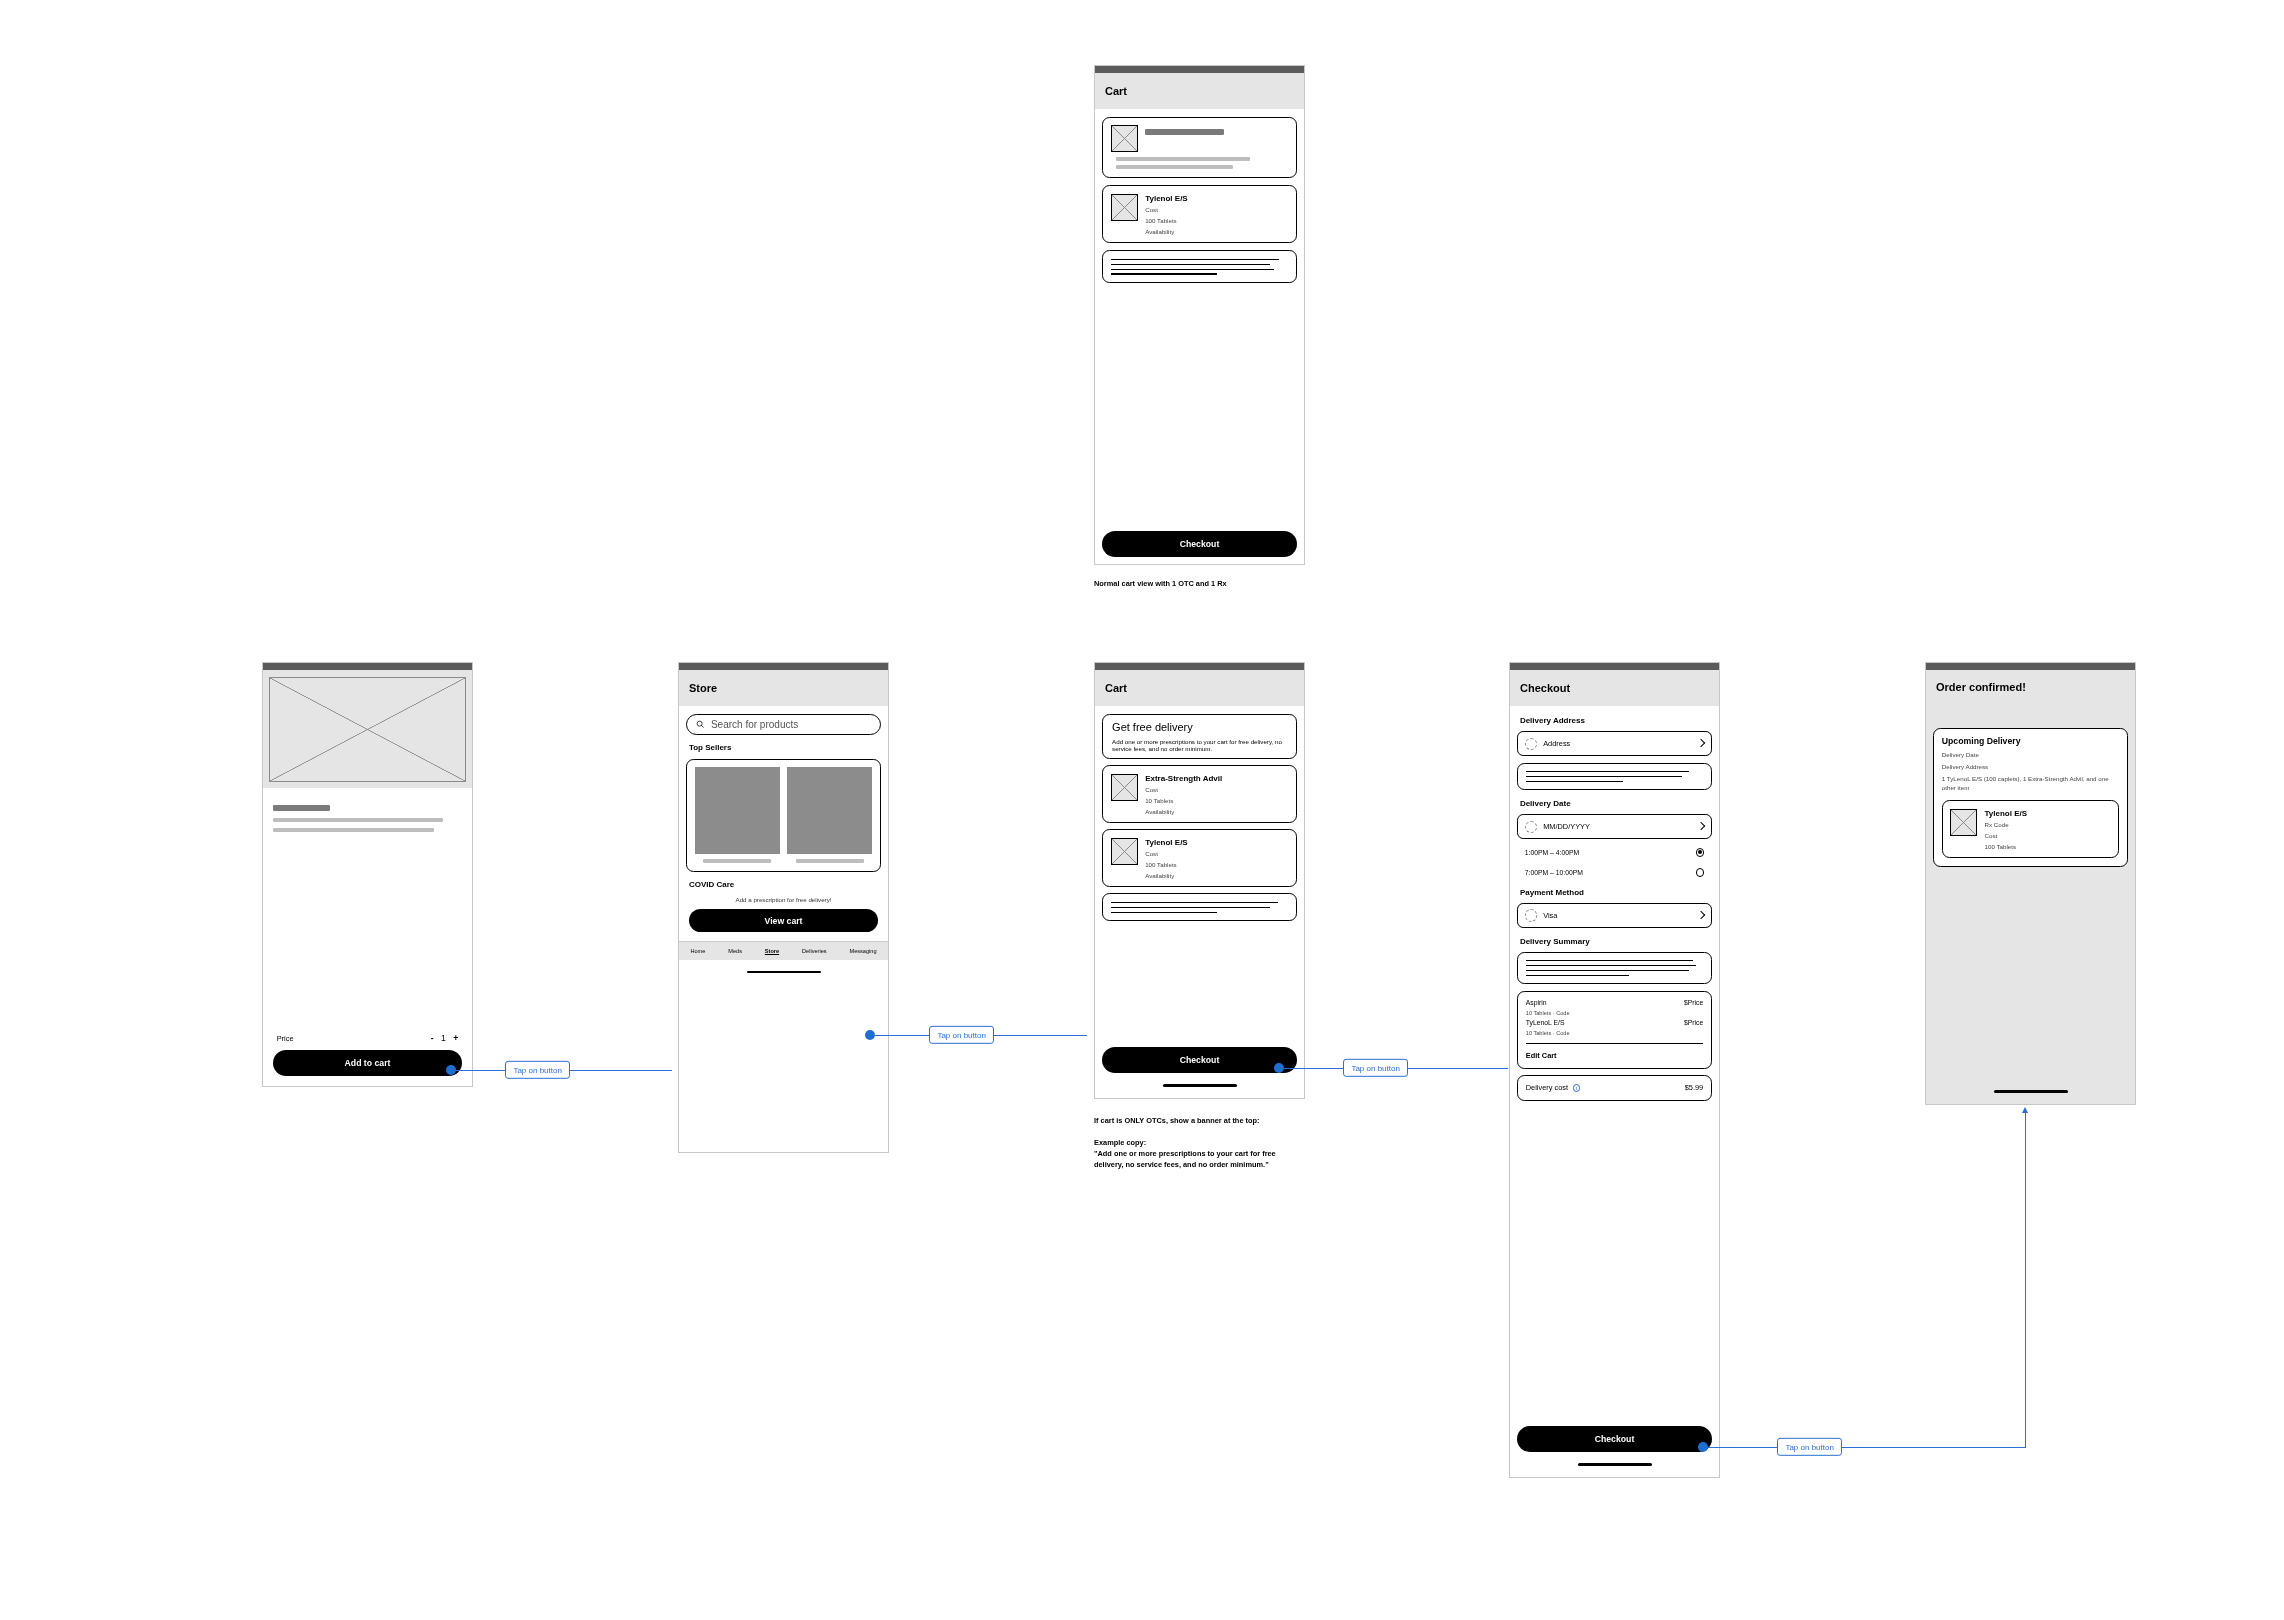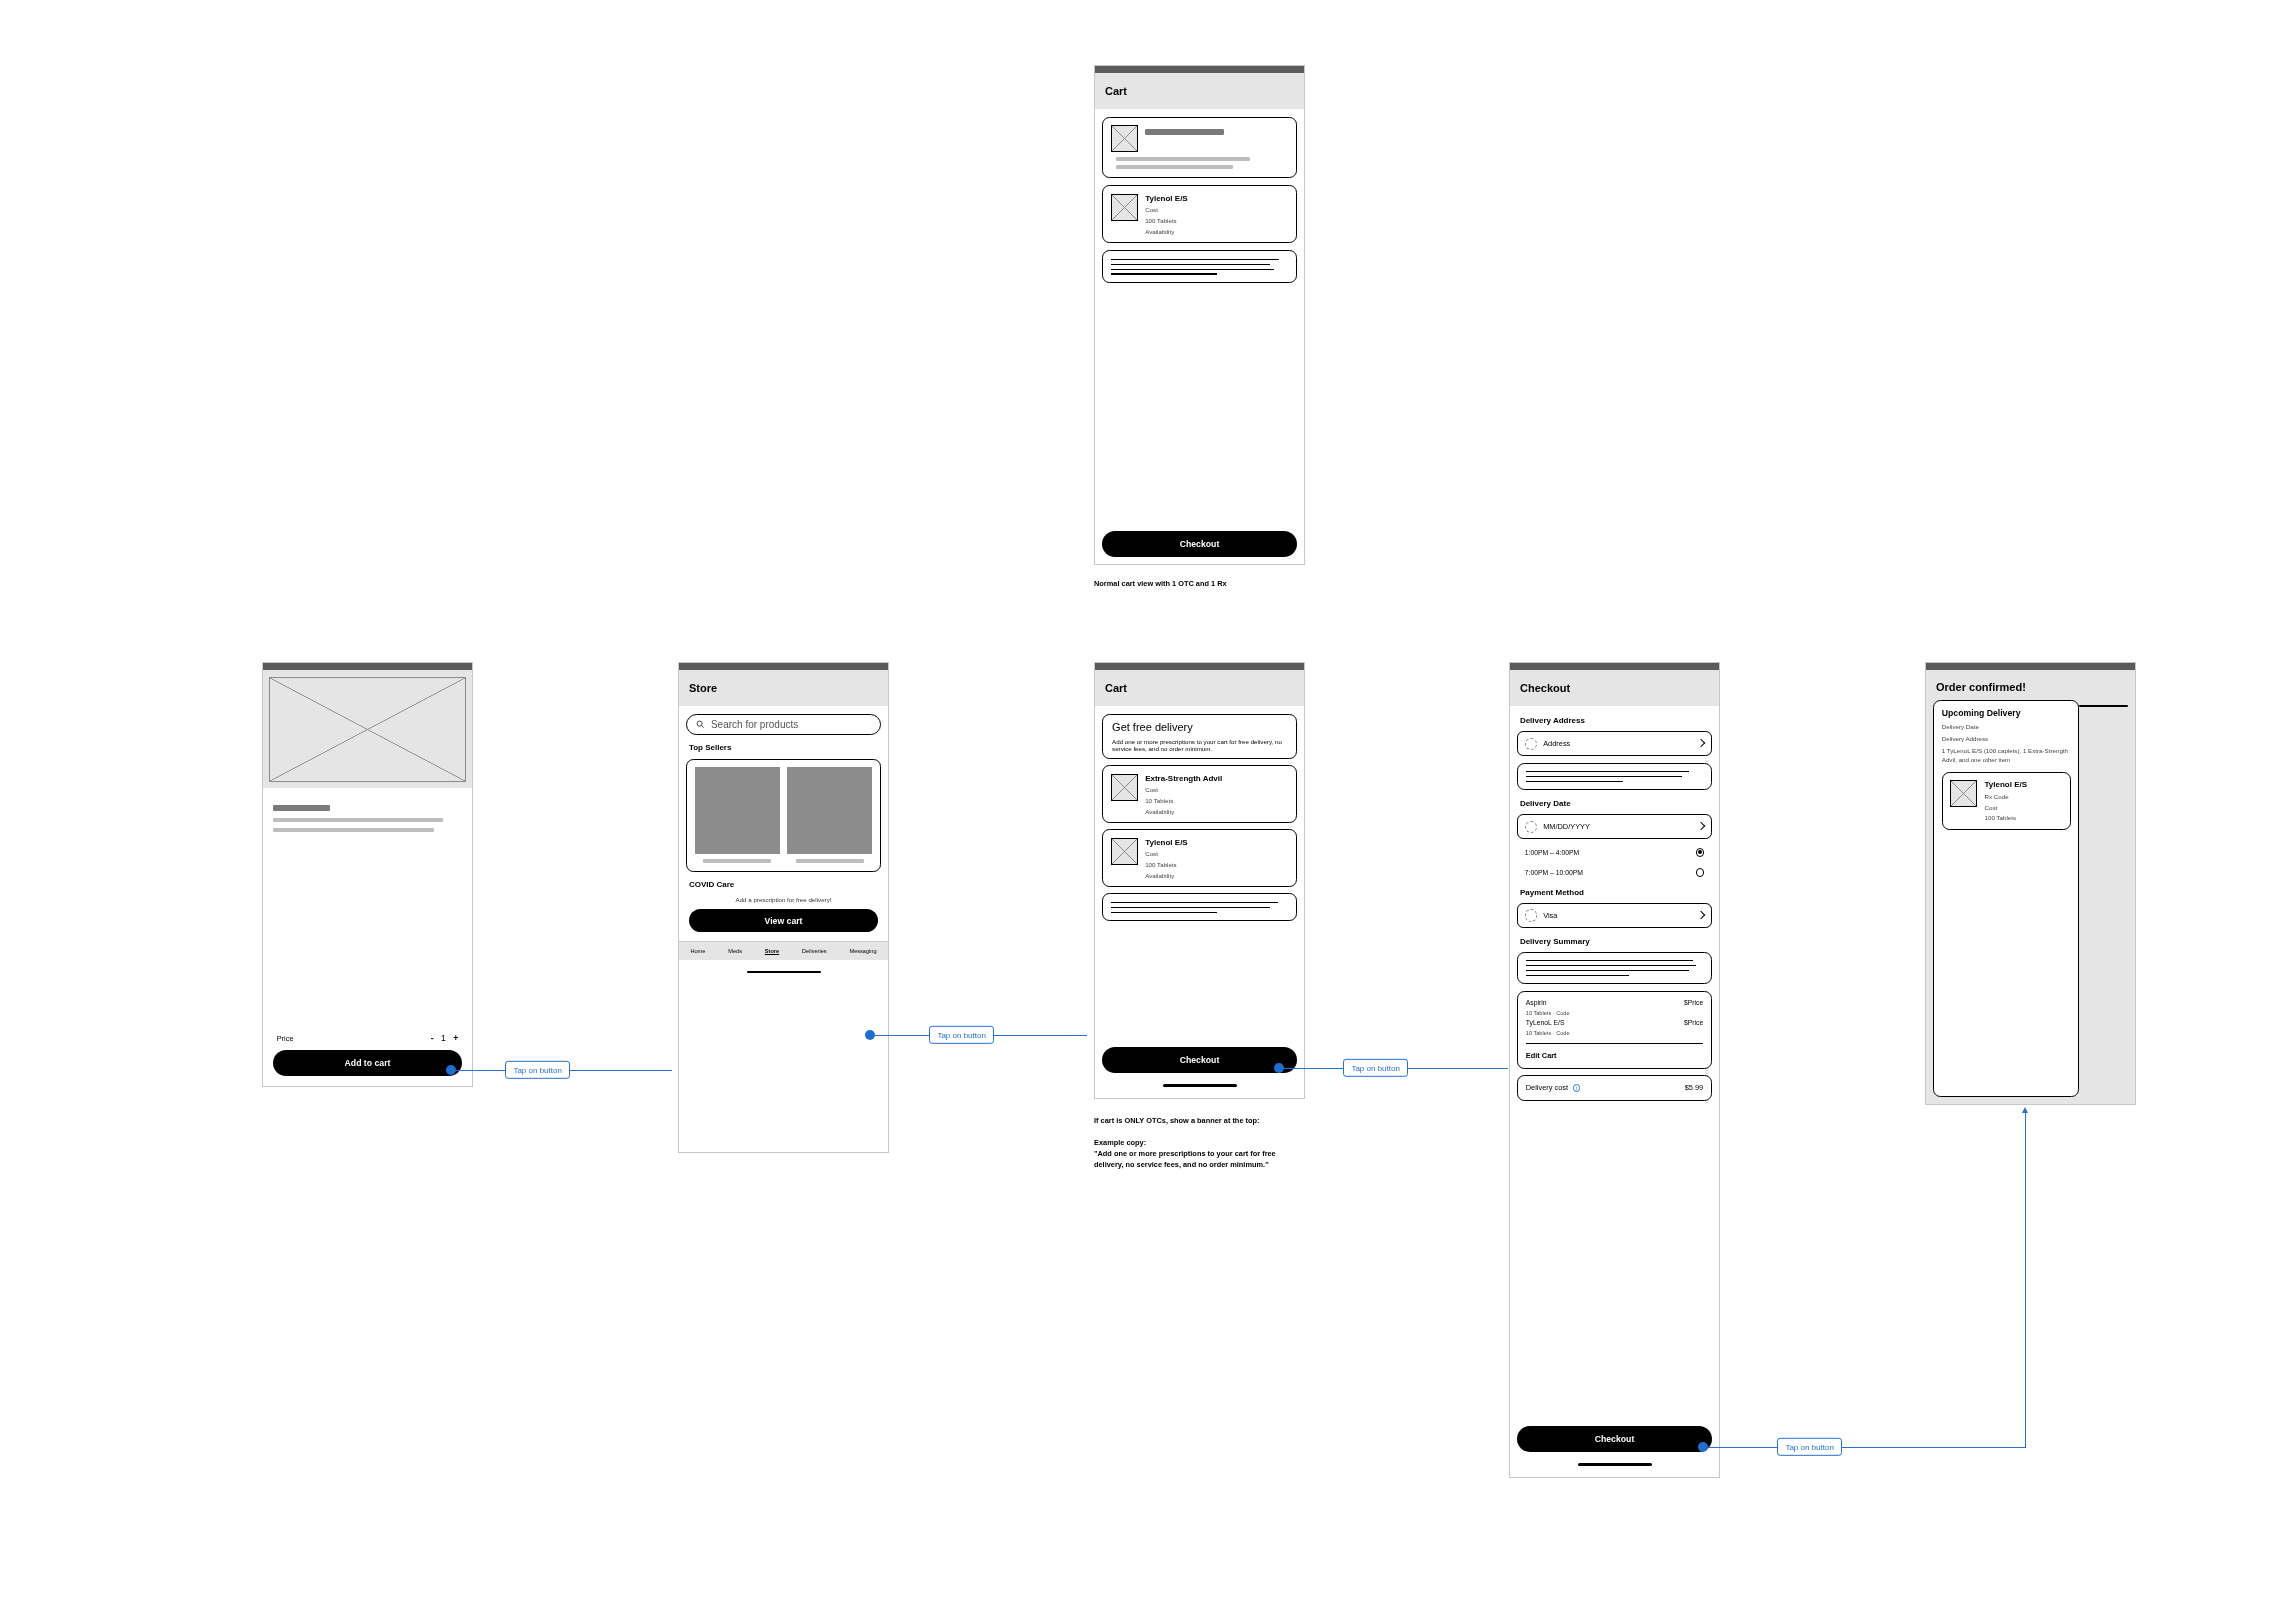--- a/index.html
+++ b/index.html
@@ -461,21 +461,21 @@
       </div>
       <div class="home-indicator"></div>
     </div>
   </div>
 
   <div class="phone" style="left:1925px; top:662px; height:443px;">
     <div class="statusbar"></div>
     <div class="appbar-order">
       <h2>Order confirmed!</h2>
     </div>
-    <div style="background:var(--grey-light); padding:0 7.4px 7.4px 7.4px; flex:1; display:flex; flex-direction:row;">
+    <div style="background:var(--grey-light); padding:0 7.4px 7.4px 7.4px; flex:1; display:flex; flex-direction:column;">
       <div style="height:28.5px;"></div>
       <div class="card" style="background:#fff;">
         <span class="upcoming-title">Upcoming Delivery</span>
         <span class="item-sub">Delivery Date</span>
         <span class="item-sub">Delivery Address</span>
         <span class="item-sub" style="line-height:1.4;">1 TyLenoL E/S (100 caplets), 1 Extra-Strength Advil, and one other item</span>
         <div class="card" style="margin-top:2.5px;">
           <div class="row">
             <div class="thumb"></div>
             <div class="linegroup">

